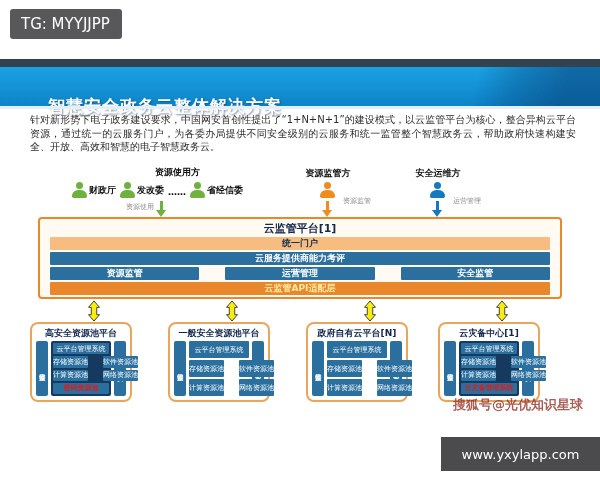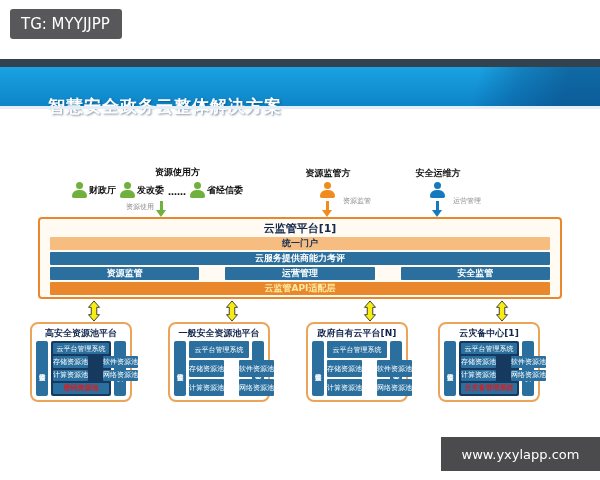--- a/index.html
+++ b/index.html
@@ -83,20 +83,21 @@
     <span>TG: MYYJJPP</span>
   </div>
 
   <div class="hdr-stripe"></div>
   <div class="hdr-band">
     <div class="hdr-deco"></div>
     <div class="hdr-title">智慧安全政务云整体解决方案</div>
   </div>
   <div class="hdr-underline"></div>
 
+  <div class="intro">针对新形势下电子政务建设要求，中国网安首创性提出了“1+N+N+1”的建设模式，以云监管平台为核心，整合异构云平台资源，通过统一的云服务门户，为各委办局提供不同安全级别的云服务和统一监管整个智慧政务云，帮助政府快速构建安全、开放、高效和智慧的电子智慧政务云。</div>
 
   <div class="grp-title" style="left:130px;top:166px;width:95px;">资源使用方</div>
   <div class="members" style="left:72px;top:182px;">
     <div class="member">
       <div class="person c-green">
           <div class="p-head"></div>
           <div class="p-body"></div>
         </div>
       <span class="member-label">财政厅</span>
     </div>
@@ -248,17 +249,18 @@
         <div class="cellbar">软件资源池</div>
       </div>
       <div class="cellrow">
         <div class="cellbar">计算资源池</div>
         <div class="cellbar">网络资源池</div>
       </div>
       <div class="cellbar red-text">云灾备管理系统</div>
     </div>
   </div>
 
+  <div class="sohu">搜狐号@光优知识星球</div>
   <div class="site-box">
     <span>www.yxylapp.com</span>
   </div>
 
 </div>
 
 </body></html>

